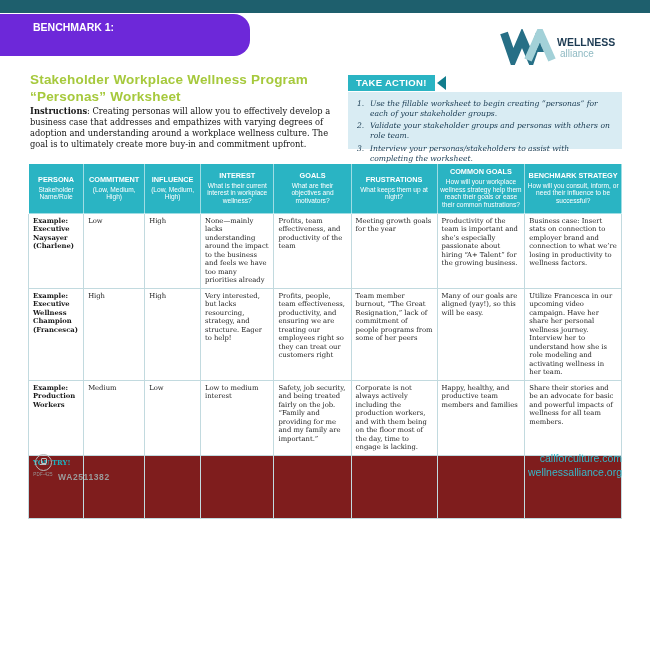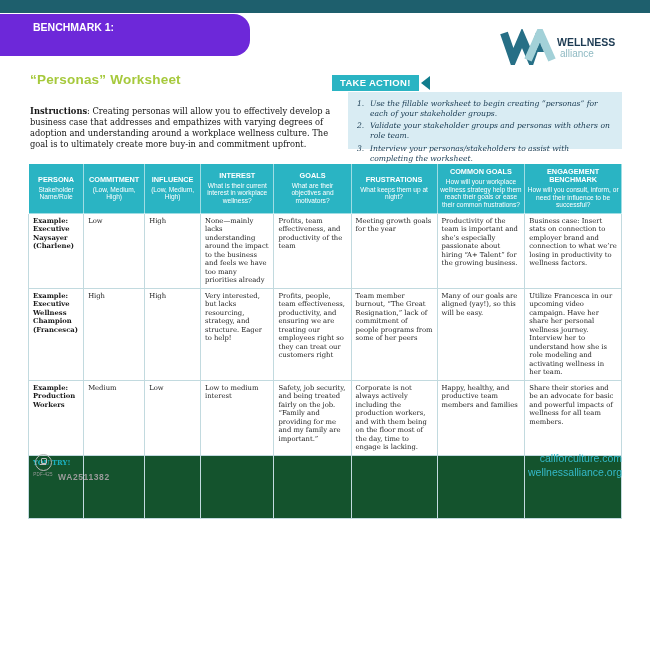--- a/index.html
+++ b/index.html
@@ -16,21 +16,21 @@
   .logo{position:absolute;top:29px;right:28px;width:122px;height:36px;}
 
   
   .title{position:absolute;top:72px;left:30px;font-size:13.5px;font-weight:bold;
          color:#a6c93c;line-height:1.25;letter-spacing:.2px;}
   .instructions{position:absolute;top:106px;left:30px;width:318px;
                 font-family:"DejaVu Serif",serif;font-size:8.3px;line-height:1.32;color:#151515;}
   .instructions b{font-weight:bold;}
 
   
-  .ta-head{position:absolute;top:75px;left:332px;display:flex;align-items:center;}
+  .ta-head{position:absolute;top:75px;left:348px;display:flex;align-items:center;}
   .ta-label{background:#2ab4c3;color:#fff;font-weight:bold;font-size:9.5px;
             padding:2px 8px 3px;letter-spacing:.3px;}
   .ta-arrow{width:0;height:0;border-top:7px solid transparent;border-bottom:7px solid transparent;
             border-right:9px solid #117d8d;margin-left:2px;}
   .ta-box{position:absolute;top:92px;left:348px;width:274px;height:57px;background:#d9ecf3;
           box-sizing:border-box;padding:7px 8px 0 9px;}
   .ta-box ol{margin:0;padding:0;list-style:none;}
   .ta-box li{display:flex;gap:4px;font-family:"DejaVu Serif",serif;font-style:italic;
              font-size:7.6px;color:#16384f;line-height:1.28;margin-bottom:3px;}
   .ta-num{flex:0 0 9px;}
@@ -43,21 +43,21 @@
   .worksheet thead tr{height:50px;}
   .h-title{font-size:7.3px;font-weight:bold;line-height:1.18;}
   .h-sub{font-size:6.6px;font-weight:normal;line-height:1.18;margin-top:1px;}
   .worksheet td{border:1px solid #c2dadf;vertical-align:top;padding:3px 4px;
                 font-family:"DejaVu Serif",serif;font-size:6.8px;line-height:1.25;color:#1a1a1a;}
   .worksheet tbody tr:nth-child(1){height:59px;}
   .worksheet tbody tr:nth-child(2){height:61px;}
   .worksheet tbody tr:nth-child(3){height:54px;}
   .worksheet tbody tr:nth-child(4){height:63px;}
   td.persona-cell{font-weight:bold;}
-  tr.try-row td{background:#14532d;}
+  tr.try-row td{background:#7f1d1d;}
   tr.try-row td.persona-cell{font-style:normal;}
   tr.try-row .p-label{color:#1cb0bf;font-weight:bold;}
 
   
   .badge{position:absolute;left:30px;top:454px;width:26px;text-align:center;}
   .badge-circle{width:15px;height:15px;border:1px solid #b8b8b8;border-radius:50%;
                 margin:0 auto;position:relative;}
   .badge-circle::before{content:"";position:absolute;left:5px;top:3px;width:4px;height:4px;
                 border:1px solid #c0c0c0;border-radius:1px;}
   .badge-circle::after{content:"";position:absolute;left:4px;top:9px;width:6px;height:2px;
@@ -83,20 +83,21 @@
     <svg width="122" height="36" viewBox="0 0 122 36">
       <polyline points="4,4 13,30 22,9 31,30 40,4" fill="none" stroke="#266f86" stroke-width="8" stroke-linecap="butt"></polyline>
       <polyline points="28,31 40,4 52,31" fill="none" stroke="#a3d1d8" stroke-width="8" stroke-linecap="butt"></polyline>
       <polygon points="36,23 40,14 44,23" fill="#266f86"></polygon>
       <text x="57" y="17" font-family="Liberation Sans, sans-serif" font-size="10.5" font-weight="bold" fill="#1d3b53">WELLNESS</text>
       <text x="60" y="28" font-family="Liberation Sans, sans-serif" font-size="10" fill="#8fbac3">alliance</text>
     </svg>
   </div>
 
   <div class="title">
+    <div>Stakeholder Workplace Wellness Program</div>
     <div>“Personas” Worksheet</div>
   </div>
 
   <div class="instructions">
     <b>Instructions</b><span>: Creating personas will allow you to effectively develop a business case that addresses and empathizes with varying degrees of adoption and understanding around a workplace wellness culture. The goal is to ultimately create more buy-in and commitment upfront.</span>
   </div>
 
   <div class="ta-head">
     <span class="ta-label">TAKE ACTION!</span>
     <span class="ta-arrow"></span>
@@ -154,21 +155,21 @@
           </th>
           <th>
             <div class="h-title">FRUSTRATIONS</div>
             <div class="h-sub">What keeps them up at night?</div>
           </th>
           <th>
             <div class="h-title">COMMON GOALS</div>
             <div class="h-sub">How will your workplace wellness strategy help them reach their goals or ease their common frustrations?</div>
           </th>
           <th>
-            <div class="h-title">ENGAGEMENT BENCHMARK</div>
+            <div class="h-title">BENCHMARK STRATEGY</div>
             <div class="h-sub">How will you consult, inform, or need their influence to be successful?</div>
           </th>
         </tr>
       </thead>
       <tbody>
         <tr>
           <td class="persona-cell">
             <div class="p-label">Example:</div>
             <div class="p-name">Executive Naysayer (Charlene)</div>
           </td>

